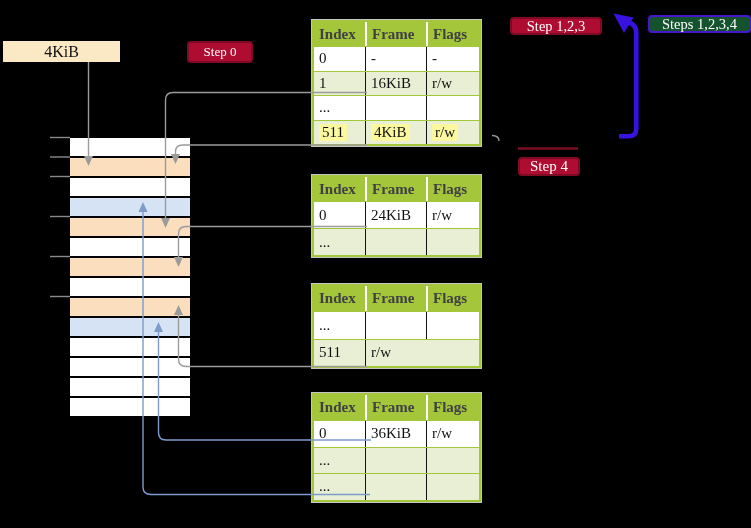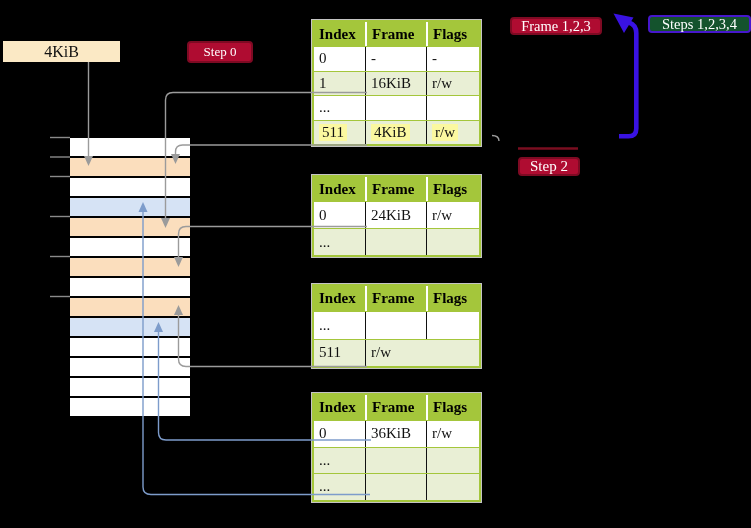--- a/index.html
+++ b/index.html
@@ -29,44 +29,44 @@
 
   
   .ptable{position:absolute;left:312px;width:165px;border:2px solid #a4c63b;
     box-shadow:0 0 0 1px #c4c4c4;background:#fff;}
   .prow{display:flex;align-items:center;}
   .prow + .prow{border-top:1.5px solid #a4c63b;}
   .pcell{box-sizing:border-box;padding-left:5px;font-size:15px;color:#111;
     white-space:nowrap;overflow:hidden;height:100%;display:flex;align-items:center;}
   .c1{width:51px;} .c2{width:61px;} .c3{flex:1;}
   .phead{background:#a4c63b;}
-  .phead .pcell{color:#000000;font-weight:bold;font-size:15px;}
+  .phead .pcell{color:#404040;font-weight:bold;font-size:15px;}
   .phead .c2,.phead .c3{border-left:2px solid #fff;}
   .pbody .c2,.pbody .c3{border-left:1.5px solid #111;}
   .pbody.bg-w{background:#ffffff;} .pbody.bg-g{background:#e9efd5;}
   #table-l4 {top:20px;}  #table-l4 .phead{height:24px;} #table-l4 .pbody{height:23.5px;}
   #table-l3 {top:175px;} #table-l3 .phead{height:24px;} #table-l3 .pbody{height:26px;}
   #table-l2 {top:284px;} #table-l2 .phead{height:25px;} #table-l2 .pbody{height:26.5px;}
   #table-l1 {top:393px;} #table-l1 .phead{height:25px;} #table-l1 .pbody{height:25.5px;}
   .hl{background:#fbf8a0;padding:0 3px;}
 
   
   #overlay{position:absolute;left:0;top:0;z-index:5;pointer-events:none;}
 </style>
 </head>
 <body>
 
 <div id="page">
 
   <div class="frame-label">4KiB</div>
 
   <div id="badge-step0" class="badge red">Step 0</div>
-  <div id="badge-steps123" class="badge red">Frame 1,2,3</div>
+  <div id="badge-steps123" class="badge red">Step 1,2,3</div>
   <div id="badge-steps1234" class="badge violet">Steps 1,2,3,4</div>
-  <div id="badge-step4" class="badge red">Step 2</div>
+  <div id="badge-step4" class="badge red">Step 4</div>
 
   <div id="stack">
       <div class="frame-row white"></div>
       <div class="frame-row peach"></div>
       <div class="frame-row white"></div>
       <div class="frame-row blue"></div>
       <div class="frame-row peach"></div>
       <div class="frame-row white"></div>
       <div class="frame-row peach"></div>
       <div class="frame-row white"></div>

